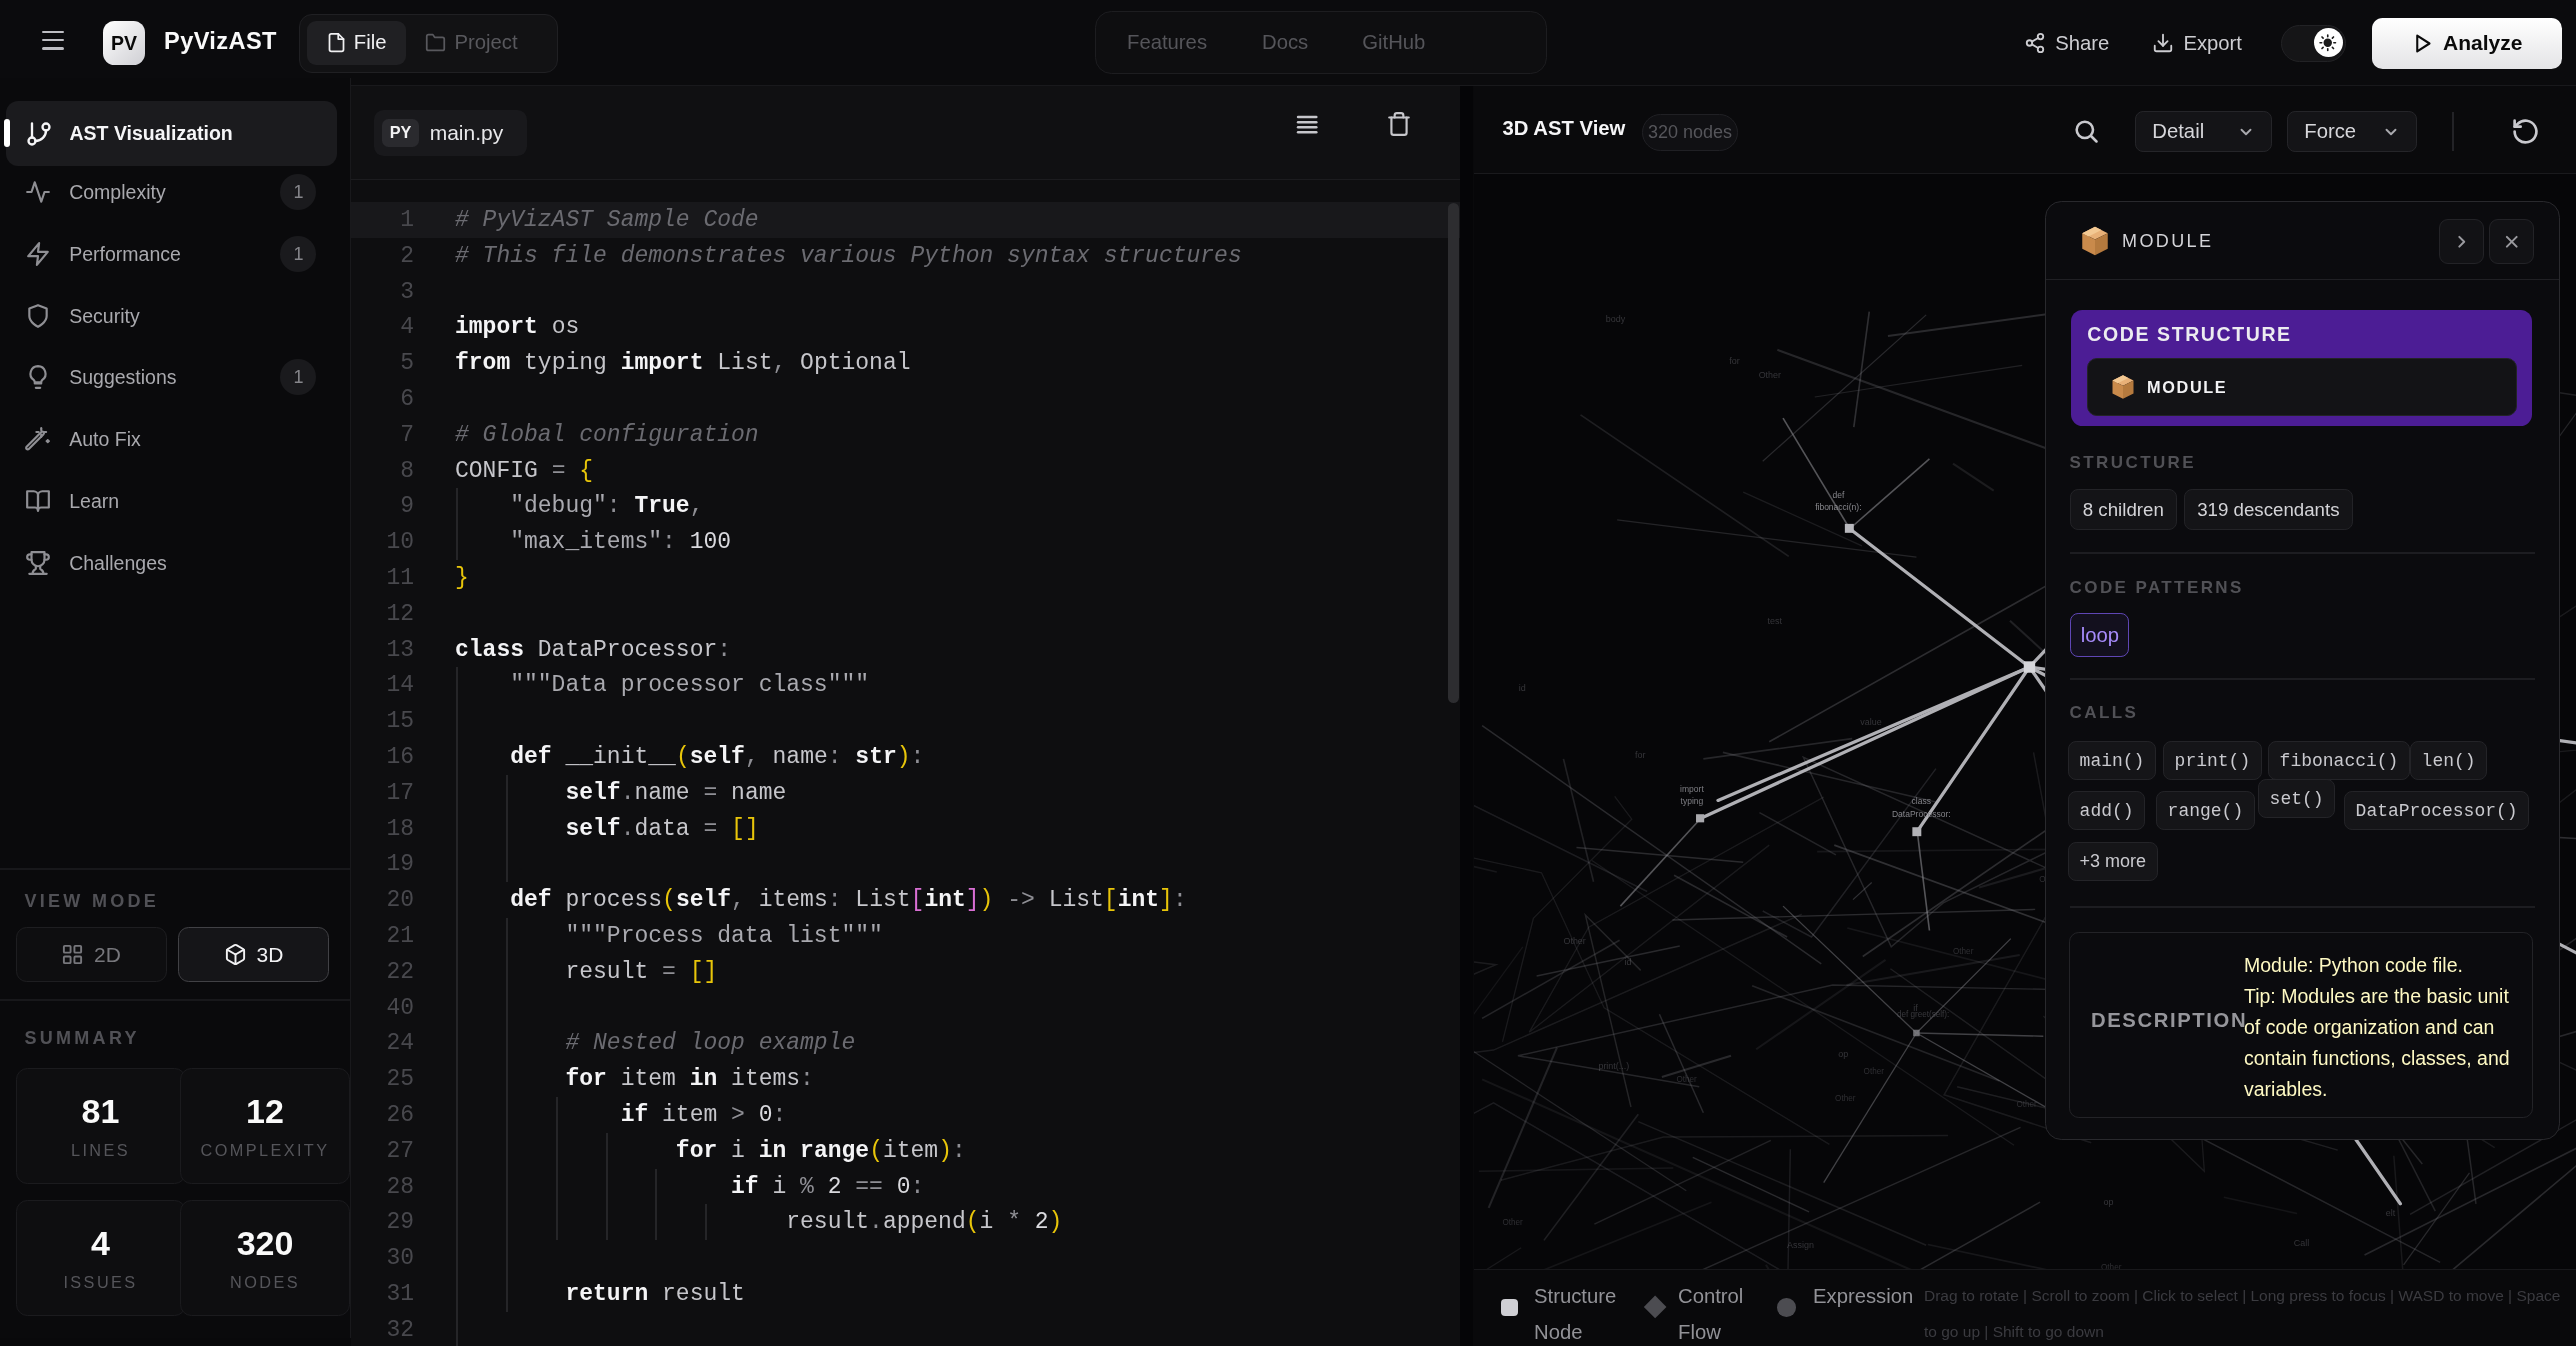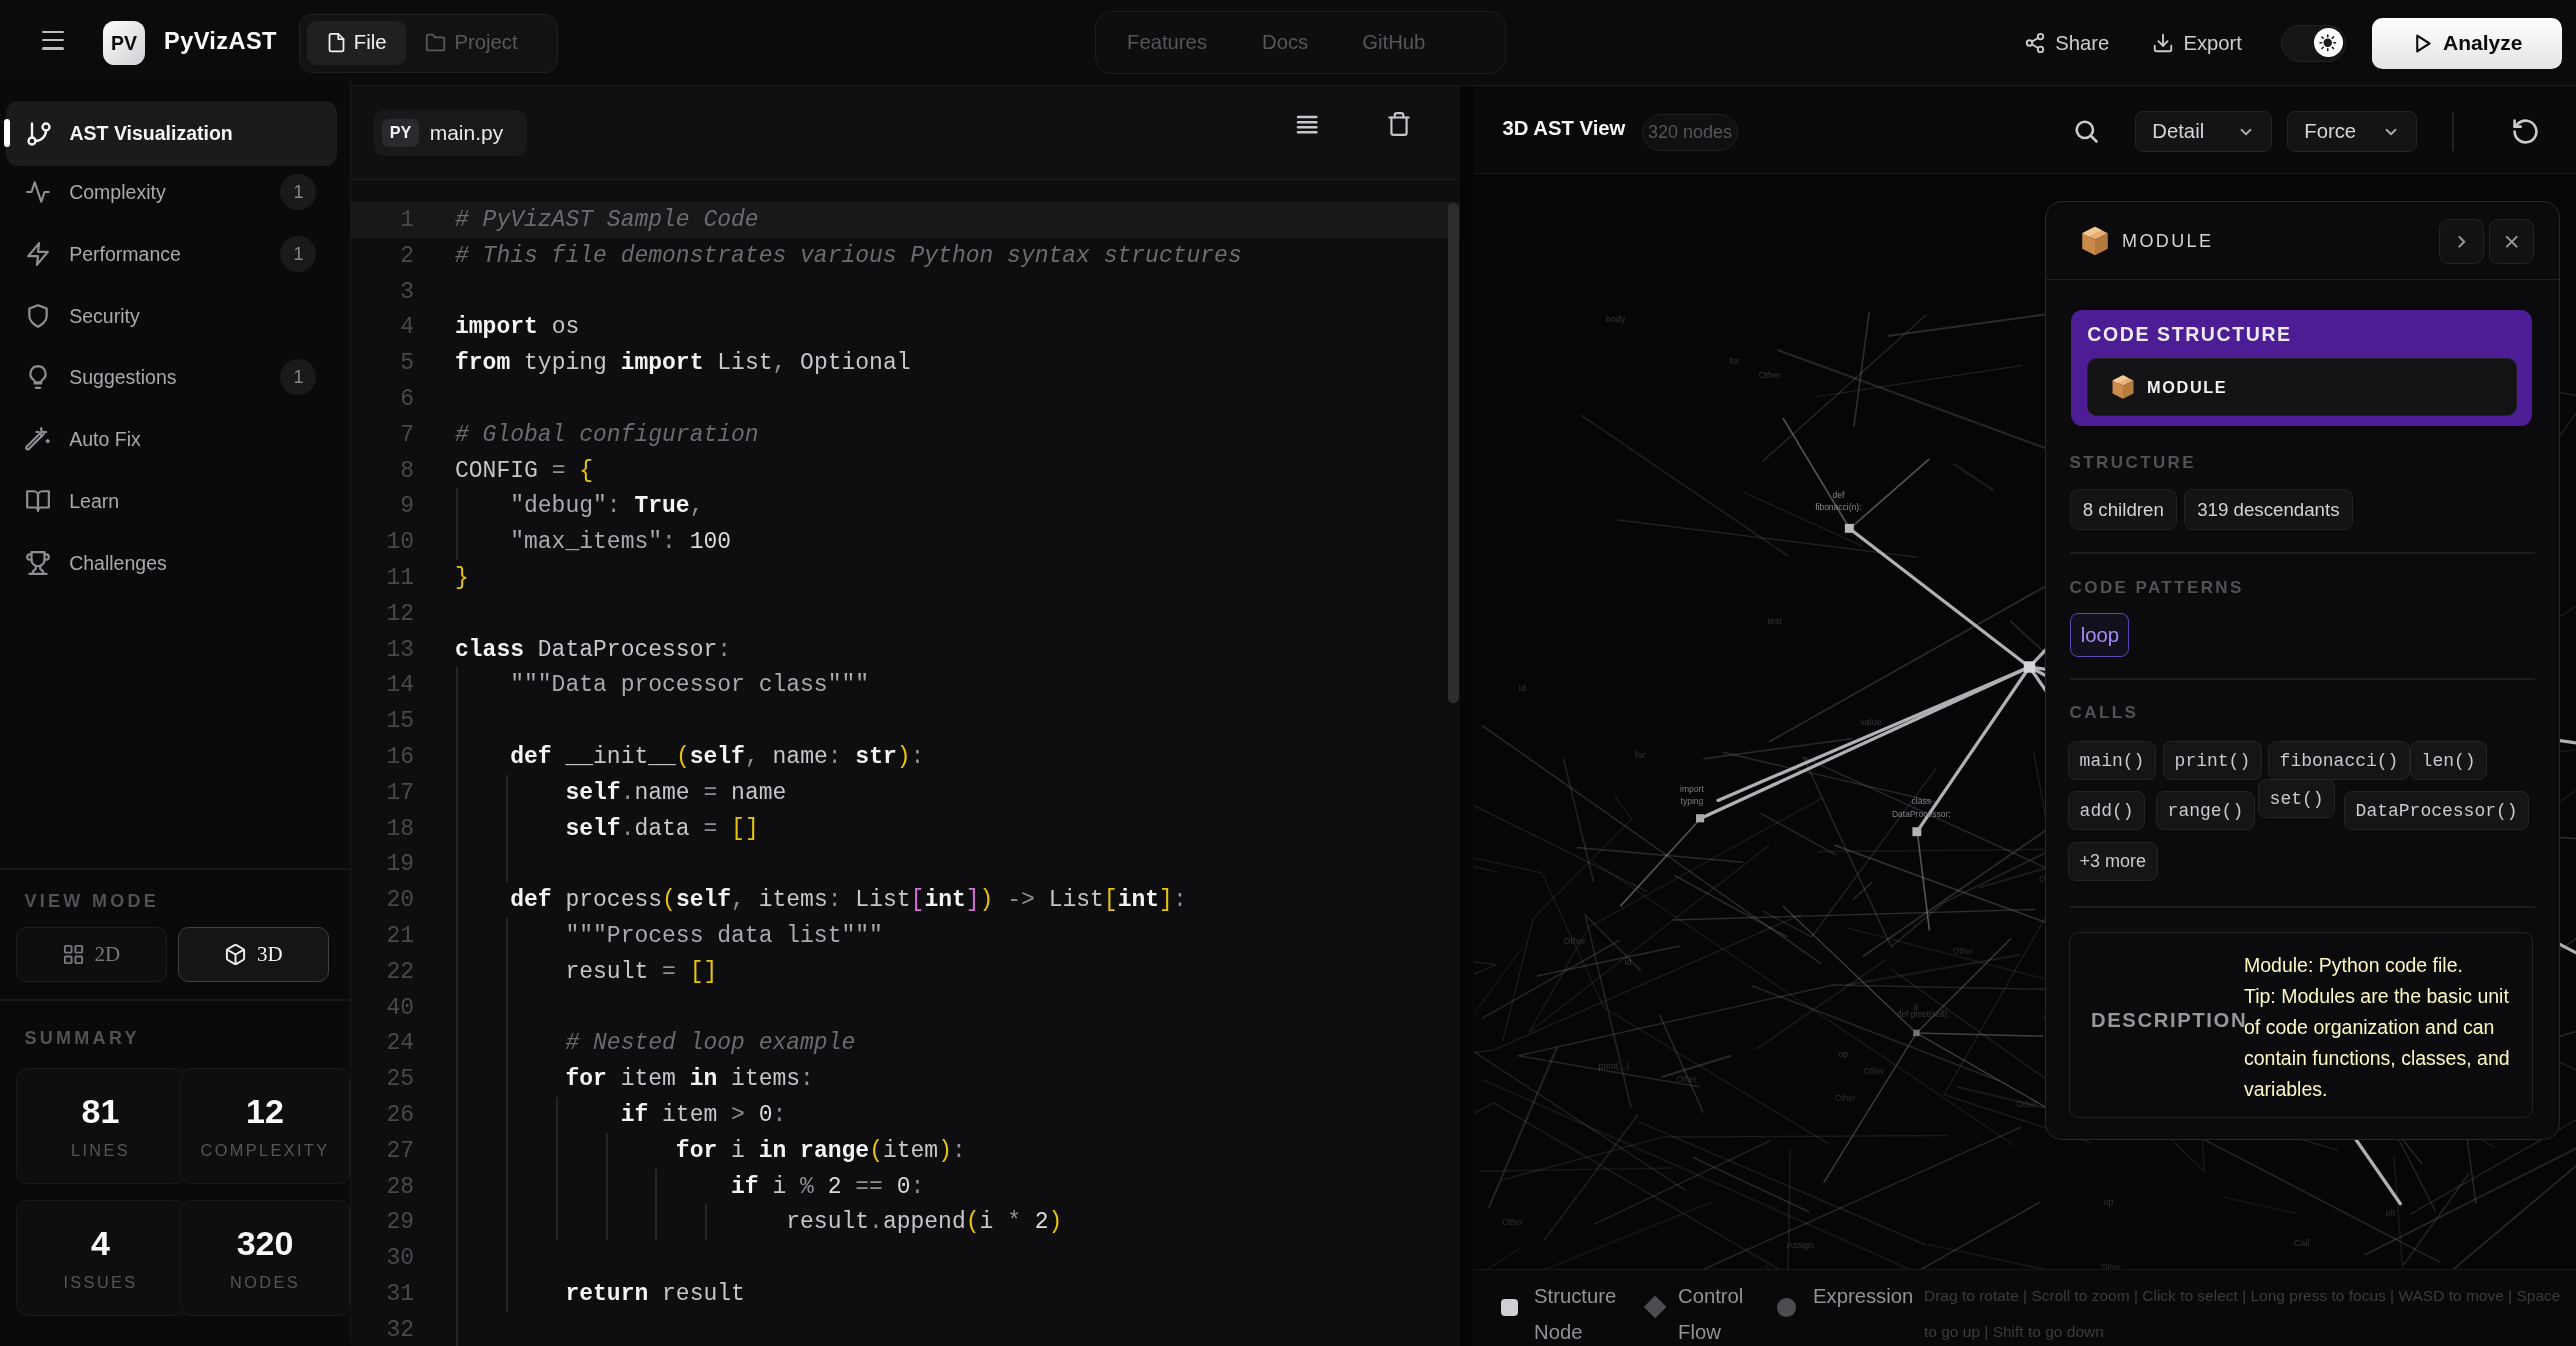--- a/index.html
+++ b/index.html
@@ -16,21 +16,21 @@
 #logo { position:absolute; left:103px; top:21px; width:42px; height:44px; border-radius:11.4px;
   background:linear-gradient(135deg,#ffffff,#cfcfd4); color:#0a0a0a; font-weight:bold;
   font-size:19.5px; display:flex; align-items:center; justify-content:center; letter-spacing:0px;}
 #brand { position:absolute; left:164px; top:28px; font-size:23.6px; font-weight:bold; color:#fafafa; letter-spacing:0.4px;}
 #fileproj { position:absolute; left:299px; top:14px; width:259px; height:59px; border-radius:13px;
   background:#121214; border:1.6px solid #202023; }
 #fileproj .fbtn { position:absolute; left:6.5px; top:5.7px; width:99px; height:44px; background:#202023;
   border-radius:9px; color:#f0f0f2; font-size:20.3px; display:flex; align-items:center; justify-content:center; gap:7.3px;}
 #fileproj .pbtn { position:absolute; left:114px; top:5.7px; height:44px; color:#58585d; font-size:20.3px;
   display:flex; align-items:center; padding:0 11.4px; gap:8.1px;}
-#centernav { position:absolute; left:1095px; top:10.6px; width:411px; height:63px; border-radius:16.3px;
+#centernav { position:absolute; left:1095px; top:10.6px; width:452px; height:63px; border-radius:16.3px;
   background:#0e0e10; border:1.6px solid #1d1d20; display:flex; align-items:center; }
 #centernav span { color:#55555a; font-size:20.3px; }
 #rightnav { position:absolute; right:0; top:0; height:86px; display:flex; align-items:center; }
 .navact { display:flex; align-items:center; gap:9px; color:#cdcdd1; font-size:20.3px; }
 #toggle { position:relative; width:65px; height:37px; background:#151517; border:1.6px solid #222225;
   border-radius:18.7px; }
 #toggle .knob { position:absolute; right:2.4px; top:2.4px; width:29px; height:29px; border-radius:50%;
   background:#ffffff; display:flex; align-items:center; justify-content:center; }
 #analyze { width:190px; height:51px; border-radius:10.6px; background:linear-gradient(180deg,#ffffff,#e4e4e6);
   color:#0a0a0a; font-size:21px; font-weight:bold; display:flex; align-items:center; justify-content:center; gap:10.6px;}
@@ -43,21 +43,21 @@
 .sitem .ic { width:26px; height:26px; margin-left:19.5px; margin-right:18px; flex:none;}
 .sitem .badge { position:absolute; right:20.3px; width:36px; height:36px; border-radius:50%;
   background:#1a1a1d; color:#86868b; font-size:18px; display:flex; align-items:center; justify-content:center;}
 #active-item { position:absolute; left:5.7px; top:23px; width:331px; height:65px; background:#1b1b1e;
   border-radius:12.2px; display:flex; align-items:center; color:#f5f5f7; font-size:19.5px; font-weight:bold;}
 #active-item .ic { width:28px; height:28px; margin-left:19.5px; margin-right:16.3px; }
 #active-bar { position:absolute; left:4.1px; top:41px; width:5.7px; height:28px; background:#ffffff; border-radius:3.3px; }
 .slabel { position:absolute; left:24.4px; color:#515156; font-size:18px; font-weight:bold; letter-spacing:3.3px; }
 .sdivide { position:absolute; left:0; width:350px; height:1.6px; background:#18181b; }
 .vbtn { position:absolute; top:849px; width:151px; height:55px; border-radius:10.6px;
-  display:flex; align-items:center; justify-content:center; gap:9.8px; font-size:21px;font-family:Liberation Serif, serif; }
+  display:flex; align-items:center; justify-content:center; gap:9.8px; font-size:21px; }
 #btn2d { left:15.5px; background:#0e0e10; border:1.6px solid #1e1e21; color:#77777c; }
 #btn3d { left:178px; background:#151518; border:1.6px solid #414145; color:#f2f2f4; }
 .card { position:absolute; width:170px; height:116px; background:#0e0e10; border:1.6px solid #1b1b1e;
   border-radius:11.4px; text-align:center; }
 .card .num { margin-top:23px; font-size:34px; font-weight:bold; color:#fafafa; }
 .card .lab { margin-top:9.8px; font-size:16.3px; color:#55555a; letter-spacing:2.4px; }
 
 
 #editor { position:absolute; left:351px; top:86px; width:1122px; height:1260px; background:#0e0e10; }
 #edhead { position:absolute; left:0; top:0; width:1122px; height:94px; background:#101012;

